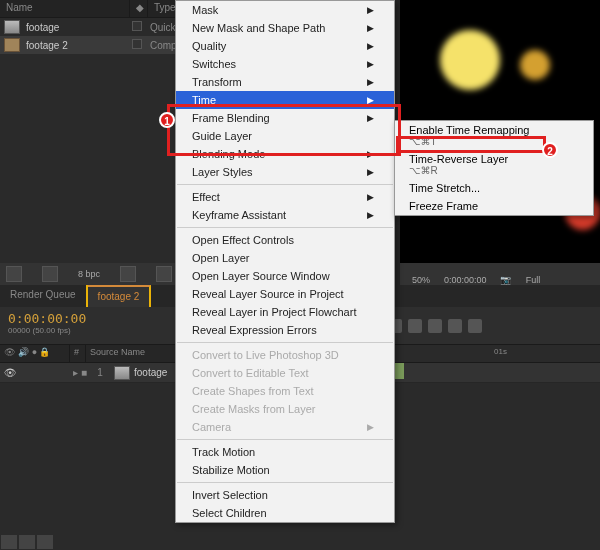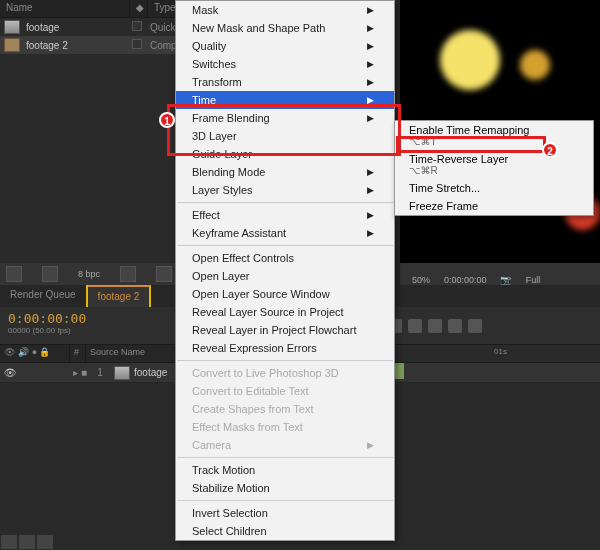--- a/index.html
+++ b/index.html
@@ -194,23 +194,20 @@
     </div>
   <div class="menu-item highlighted">
       <span>Time</span>
       <span class="arrow">▶</span>
     </div>
   <div class="menu-item">
       <span>Frame Blending</span>
       <span class="arrow">▶</span>
     </div>
   <div class="menu-item">
-      <span>3D Layer</span>
-    </div>
-  <div class="menu-item">
       <span>Guide Layer</span>
     </div>
   <div class="menu-item">
       <span>Blending Mode</span>
       <span class="arrow">▶</span>
     </div>
   <div class="menu-item">
       <span>Layer Styles</span>
       <span class="arrow">▶</span>
     </div>
@@ -246,21 +243,21 @@
   <div class="menu-item disabled">
       <span>Convert to Live Photoshop 3D</span>
     </div>
   <div class="menu-item disabled">
       <span>Convert to Editable Text</span>
     </div>
   <div class="menu-item disabled">
       <span>Create Shapes from Text</span>
     </div>
   <div class="menu-item disabled">
-      <span>Effect Masks from Text</span>
+      <span>Create Masks from Layer</span>
     </div>
   <div class="menu-item disabled">
       <span>Camera</span>
       <span class="arrow">▶</span>
     </div>
   <div class="menu-sep"></div>
   <div class="menu-item">
       <span>Track Motion</span>
     </div>
   <div class="menu-item">

